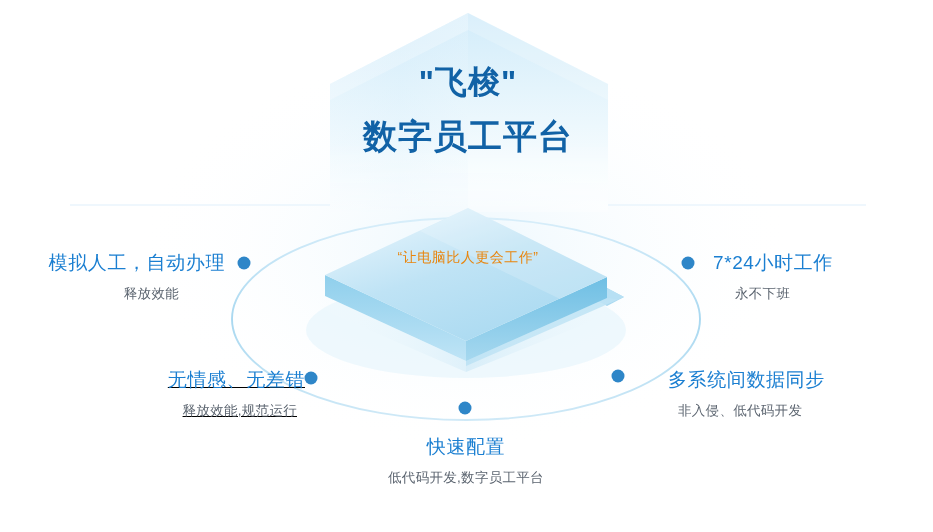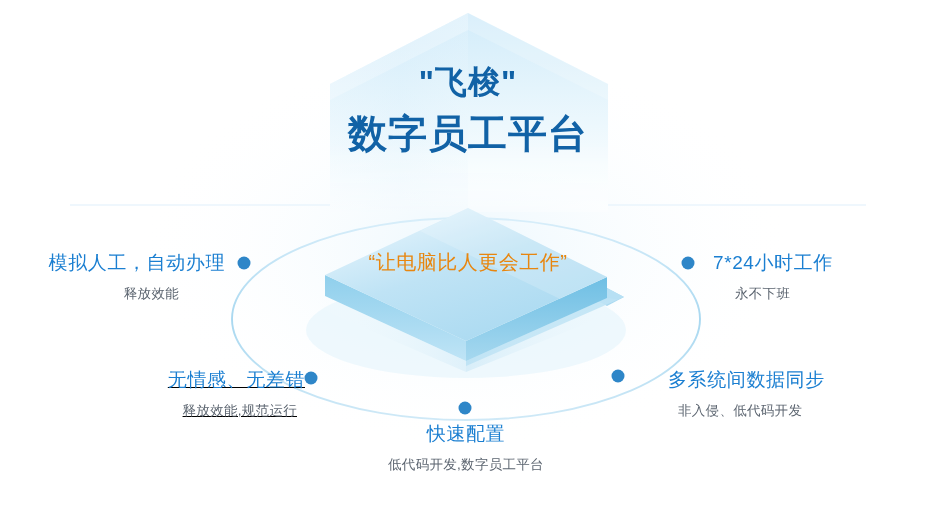--- a/index.html
+++ b/index.html
@@ -40,32 +40,32 @@
     letter-spacing: 1px;
     font-weight: bold;
     pointer-events: none;
   }
   .hex-title .line1 {
     display: block;
     font-size: 32px;
   }
   .hex-title .line2 {
     display: block;
-    font-size: 39px;
-    margin-top: 6px;
+    font-size: 34px;
+    margin-top: 12px;
   }
 
   
   .slogan {
     position: absolute;
     left: 326px;
     top: 249px;
     width: 284px;
     text-align: center;
-    font-size: 20px;
+    font-size: 14px;
     color: #e8860f;
     letter-spacing: 0.5px;
     white-space: nowrap;
   }
 
   
   .feature {
     position: absolute;
     width: 260px;
   }
@@ -95,21 +95,21 @@
 
   #feature-1 { left: 713px;  top: 250px; }           
   #feature-1 .f-sub { padding-left: 22px; }
 
   #feature-2 { left: 45px;   top: 367px; text-decoration: underline; }           
   #feature-2 .f-sub { padding-right: 8px; }
 
   #feature-3 { left: 636px;  top: 367px; margin-left: 32px; }           
   #feature-3 .f-sub { padding-left: 10px; }
 
-  #feature-4 { left: 336px;  top: 421px; width: 260px; text-align: center; } 
+  #feature-4 { left: 336px;  top: 434px; width: 260px; text-align: center; } 
 </style>
 </head>
 <body>
 
 <div id="stage">
 
   <svg id="art" viewBox="0 0 933 532">
     <defs>
 
       <linearGradient id="hexGrad" x1="0" y1="0" x2="0" y2="1">

